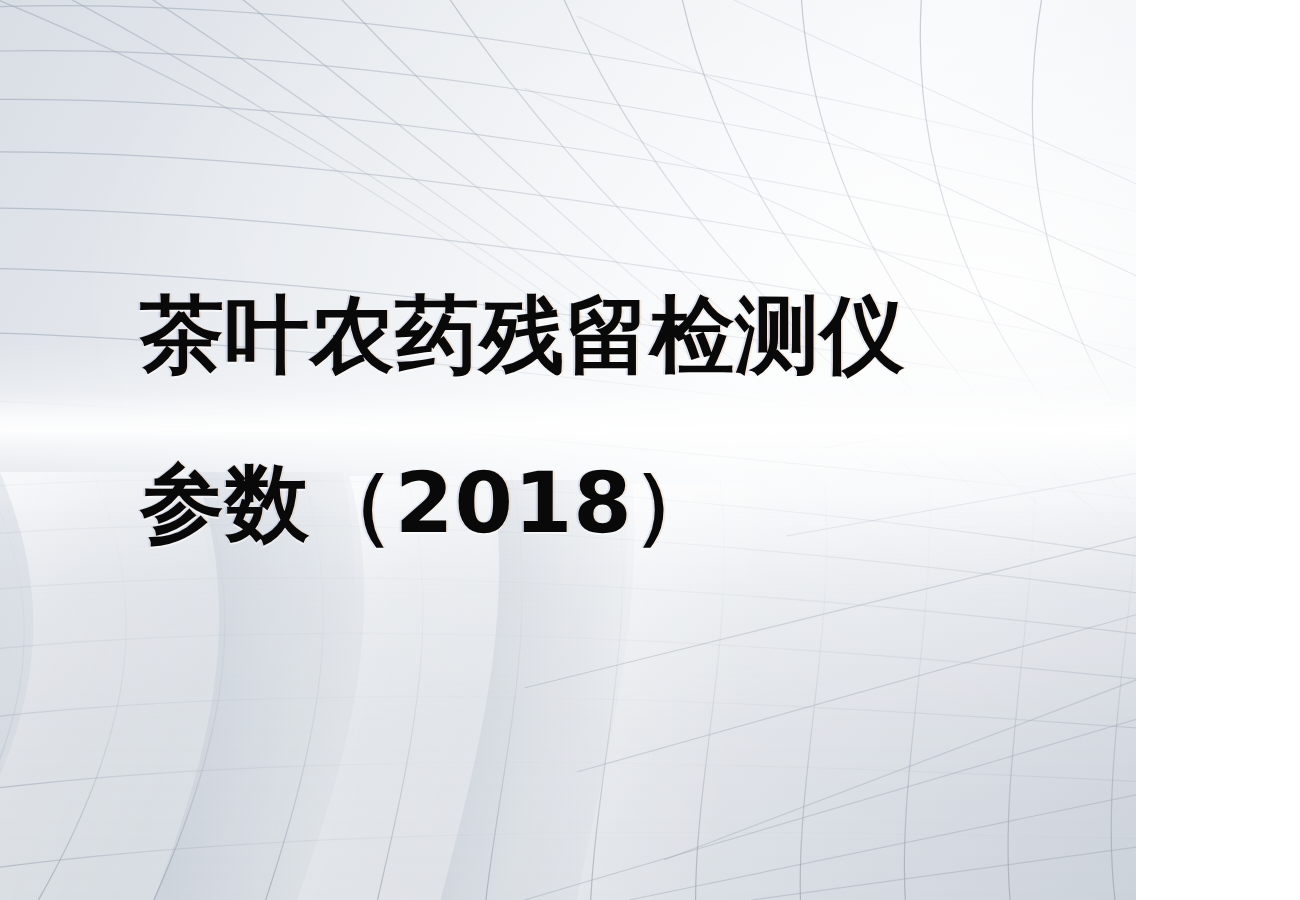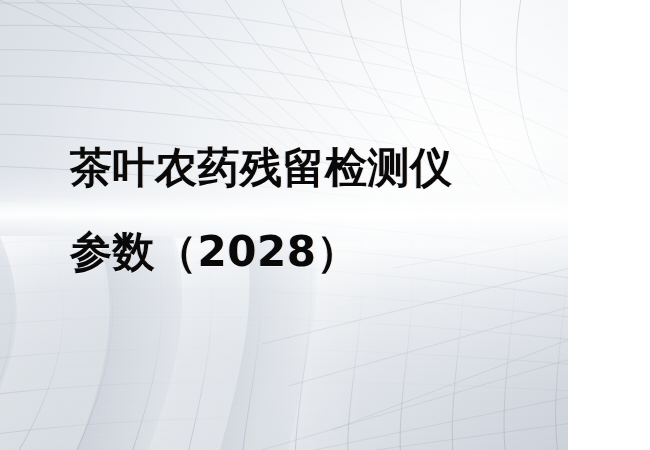--- a/index.html
+++ b/index.html
@@ -210,16 +210,16 @@
   </svg>
 
   <div class="bg-layer bg-sweep"></div>
 
   <div class="bg-layer bg-shade"></div>
 
   <div class="bg-layer bg-vignette"></div>
 
   <div id="title-block">
     <div class="title-line">茶叶农药残留检测仪</div>
-    <div class="title-line">参数（2028）</div>
+    <div class="title-line">参数（2018）</div>
   </div>
 
 </div>
 
 </body></html>

